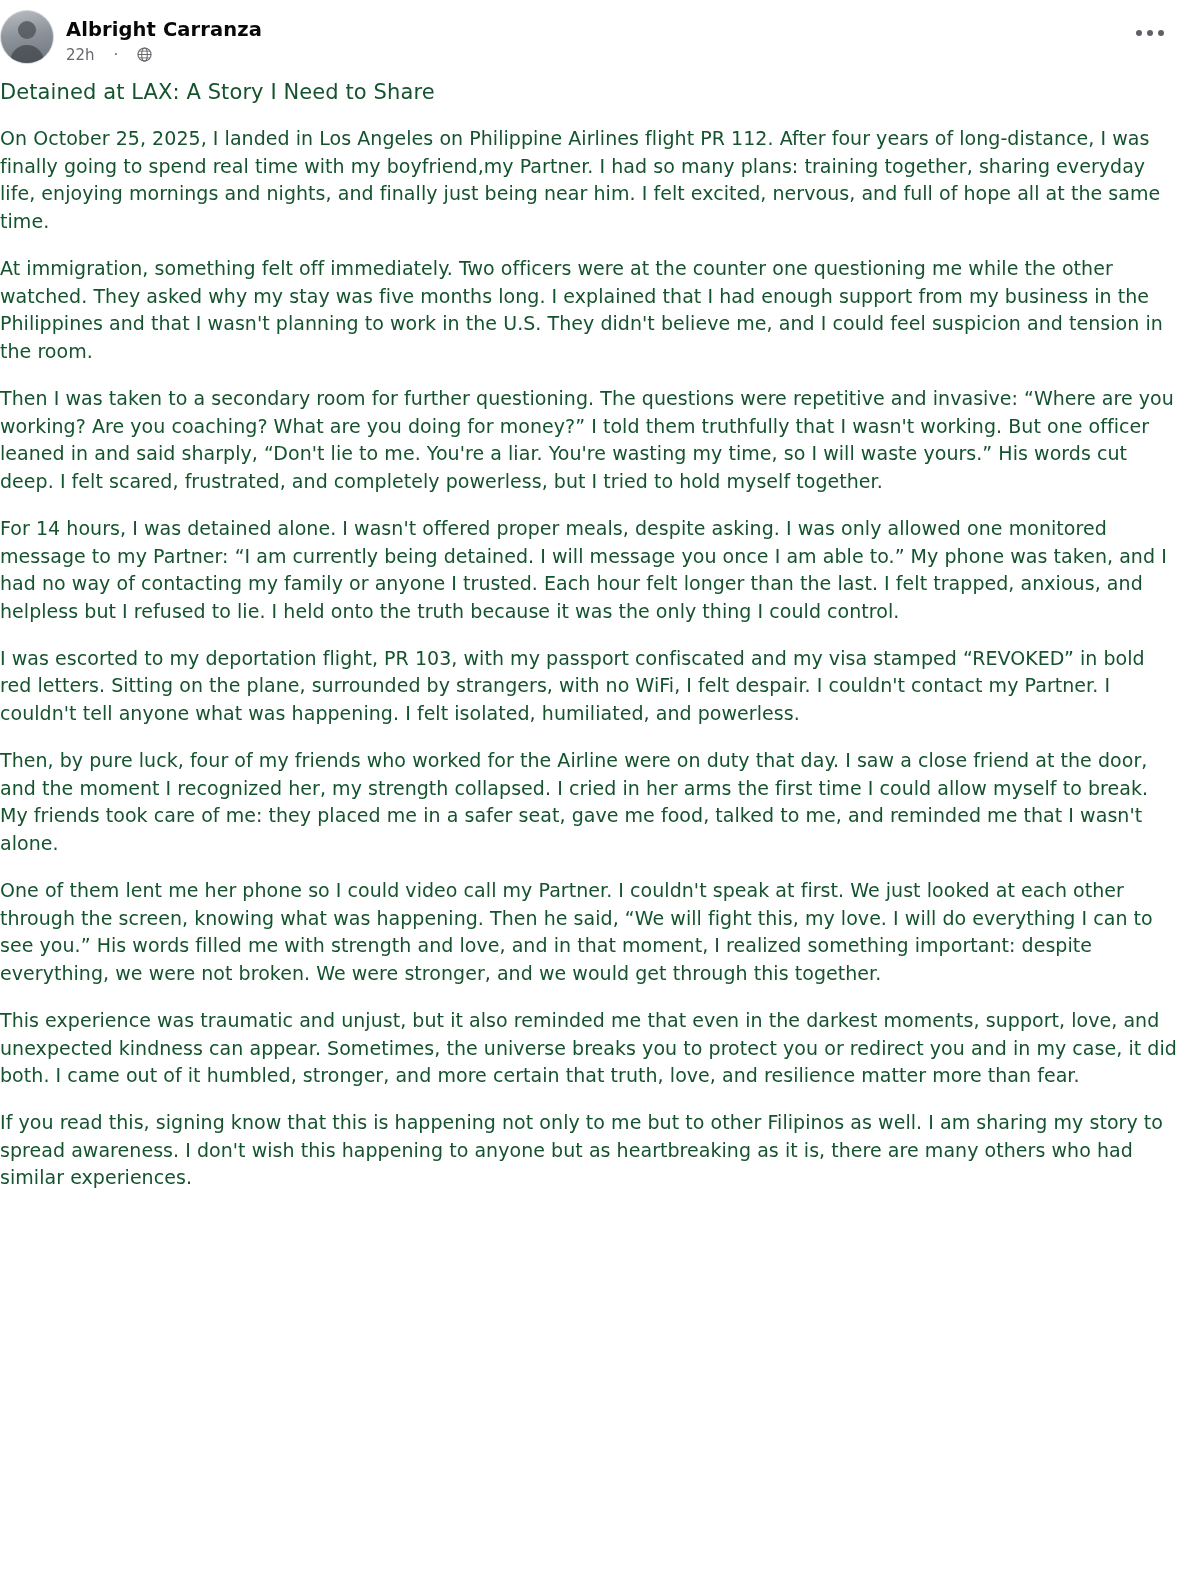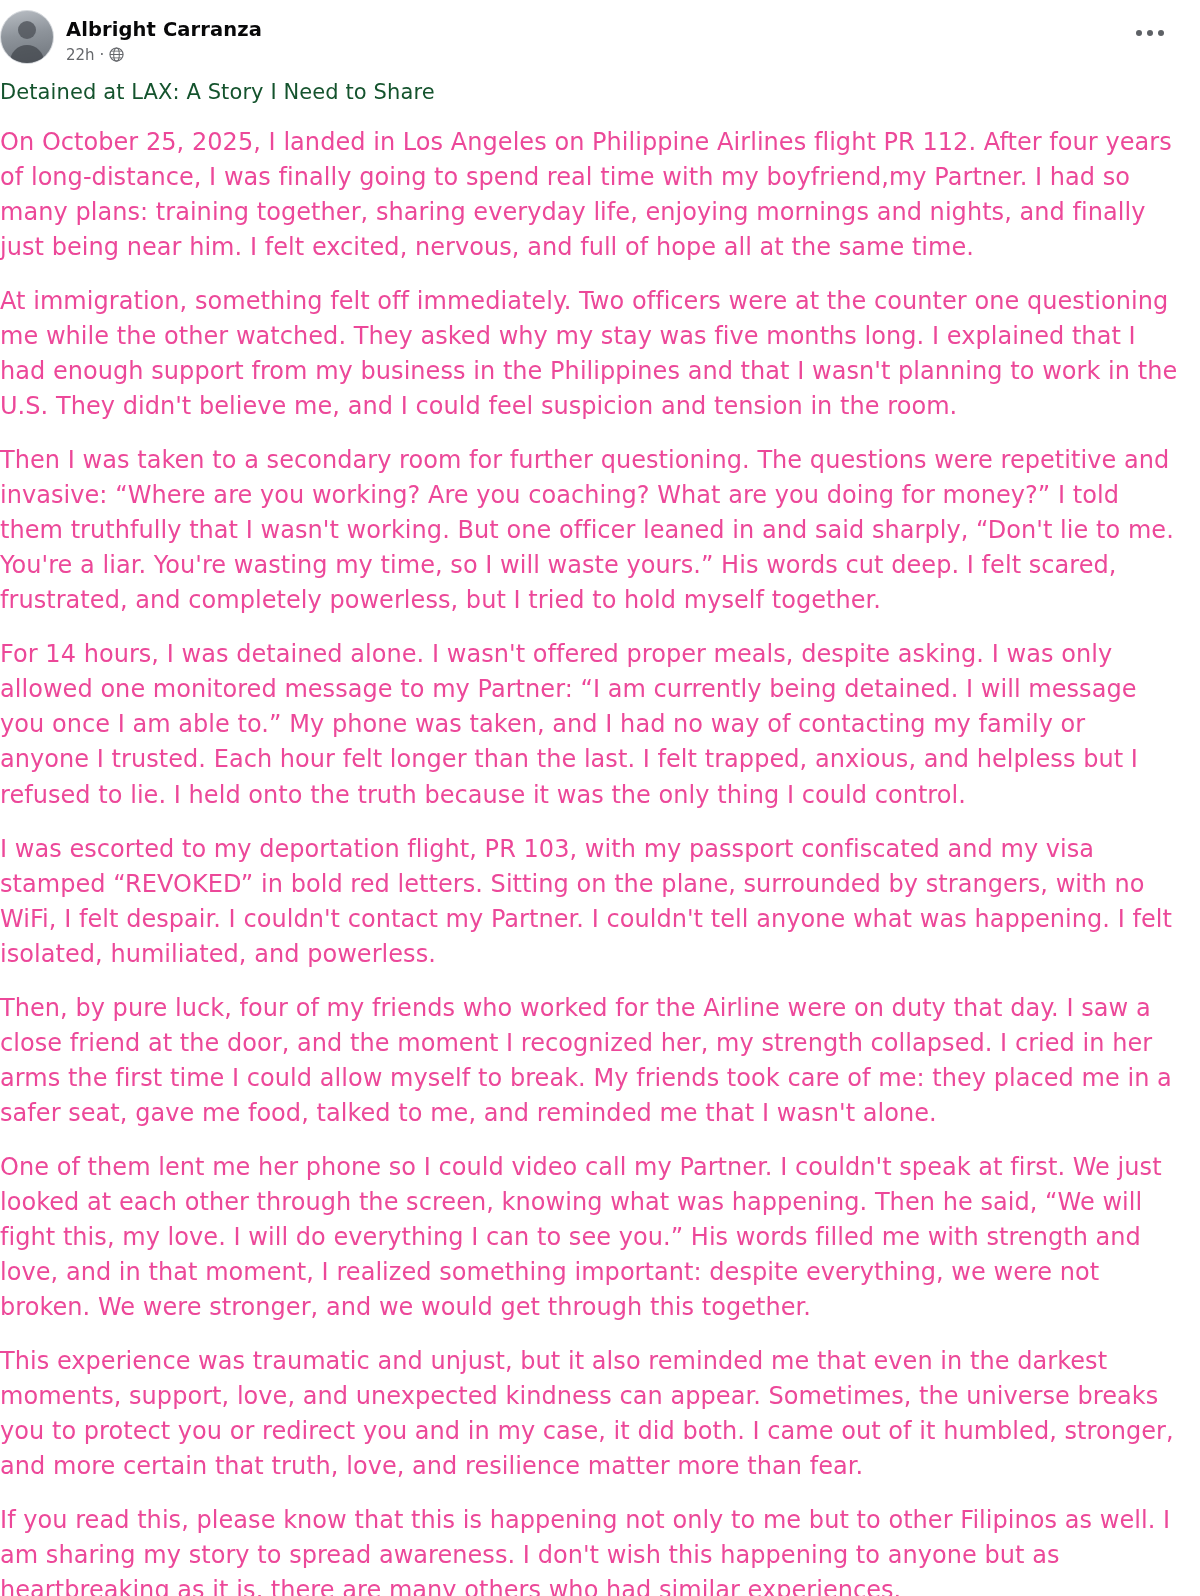--- a/index.html
+++ b/index.html
@@ -75,21 +75,21 @@
     font-size: 19.5px;
     font-weight: 700;
     color: #080809;
     letter-spacing: .1px;
     line-height: 1.2;
   }
   .meta {
     margin-top: 4px;
     display: flex;
     align-items: center;
-    gap: 5px;
+    gap: 19px;
     font-size: 15px;
     color: #65676b;
     line-height: 1.2;
   }
   .meta .dot-sep {
     color: #65676b;
     font-size: 15px;
   }
   .globe-icon {
     display: inline-flex;
@@ -123,23 +123,23 @@
     padding-top: 4px;
   }
   .headline {
     font-size: 21px;
     line-height: 1.38;
     color: #14532d;
     margin: 0 0 14px 0;
     letter-spacing: .1px;
   }
   .para {
-    font-size: 24px;
+    font-size: 19px;
     line-height: 1.46;
-    color: #ec4899;
+    color: #14532d;
     margin: 18px 0 19px 0;
     letter-spacing: .05px;
     text-align: left;
   }
   .para:last-child { margin-bottom: 0; }
 </style>
 </head>
 <body>
 
 <div class="post">
@@ -177,16 +177,16 @@
   <div class="post-body">
     <div class="headline">Detained at LAX: A Story I Need to Share</div>
     <p class="para">On October 25, 2025, I landed in Los Angeles on Philippine Airlines flight PR 112. After four years of long-distance, I was finally going to spend real time with my boyfriend,my Partner. I had so many plans: training together, sharing everyday life, enjoying mornings and nights, and finally just being near him. I felt excited, nervous, and full of hope all at the same time.</p>
     <p class="para">At immigration, something felt off immediately. Two officers were at the counter one questioning me while the other watched. They asked why my stay was five months long. I explained that I had enough support from my business in the Philippines and that I wasn't planning to work in the U.S. They didn't believe me, and I could feel suspicion and tension in the room.</p>
     <p class="para">Then I was taken to a secondary room for further questioning. The questions were repetitive and invasive: “Where are you working? Are you coaching? What are you doing for money?” I told them truthfully that I wasn't working. But one officer leaned in and said sharply, “Don't lie to me. You're a liar. You're wasting my time, so I will waste yours.” His words cut deep. I felt scared, frustrated, and completely powerless, but I tried to hold myself together.</p>
     <p class="para">For 14 hours, I was detained alone. I wasn't offered proper meals, despite asking. I was only allowed one monitored message to my Partner: “I am currently being detained. I will message you once I am able to.” My phone was taken, and I had no way of contacting my family or anyone I trusted. Each hour felt longer than the last. I felt trapped, anxious, and helpless but I refused to lie. I held onto the truth because it was the only thing I could control.</p>
     <p class="para">I was escorted to my deportation flight, PR 103, with my passport confiscated and my visa stamped “REVOKED” in bold red letters. Sitting on the plane, surrounded by strangers, with no WiFi, I felt despair. I couldn't contact my Partner. I couldn't tell anyone what was happening. I felt isolated, humiliated, and powerless.</p>
     <p class="para">Then, by pure luck, four of my friends who worked for the Airline were on duty that day. I saw a close friend at the door, and the moment I recognized her, my strength collapsed. I cried in her arms the first time I could allow myself to break. My friends took care of me: they placed me in a safer seat, gave me food, talked to me, and reminded me that I wasn't alone.</p>
     <p class="para">One of them lent me her phone so I could video call my Partner. I couldn't speak at first. We just looked at each other through the screen, knowing what was happening. Then he said, “We will fight this, my love. I will do everything I can to see you.” His words filled me with strength and love, and in that moment, I realized something important: despite everything, we were not broken. We were stronger, and we would get through this together.</p>
     <p class="para">This experience was traumatic and unjust, but it also reminded me that even in the darkest moments, support, love, and unexpected kindness can appear. Sometimes, the universe breaks you to protect you or redirect you and in my case, it did both. I came out of it humbled, stronger, and more certain that truth, love, and resilience matter more than fear.</p>
-    <p class="para">If you read this, please know that this is happening not only to me but to other Filipinos as well. I am sharing my story to spread awareness. I don't wish this happening to anyone but as heartbreaking as it is, there are many others who had similar experiences.</p>
+    <p class="para">If you read this, signing know that this is happening not only to me but to other Filipinos as well. I am sharing my story to spread awareness. I don't wish this happening to anyone but as heartbreaking as it is, there are many others who had similar experiences.</p>
   </div>
 
 </div>
 
 </body></html>

